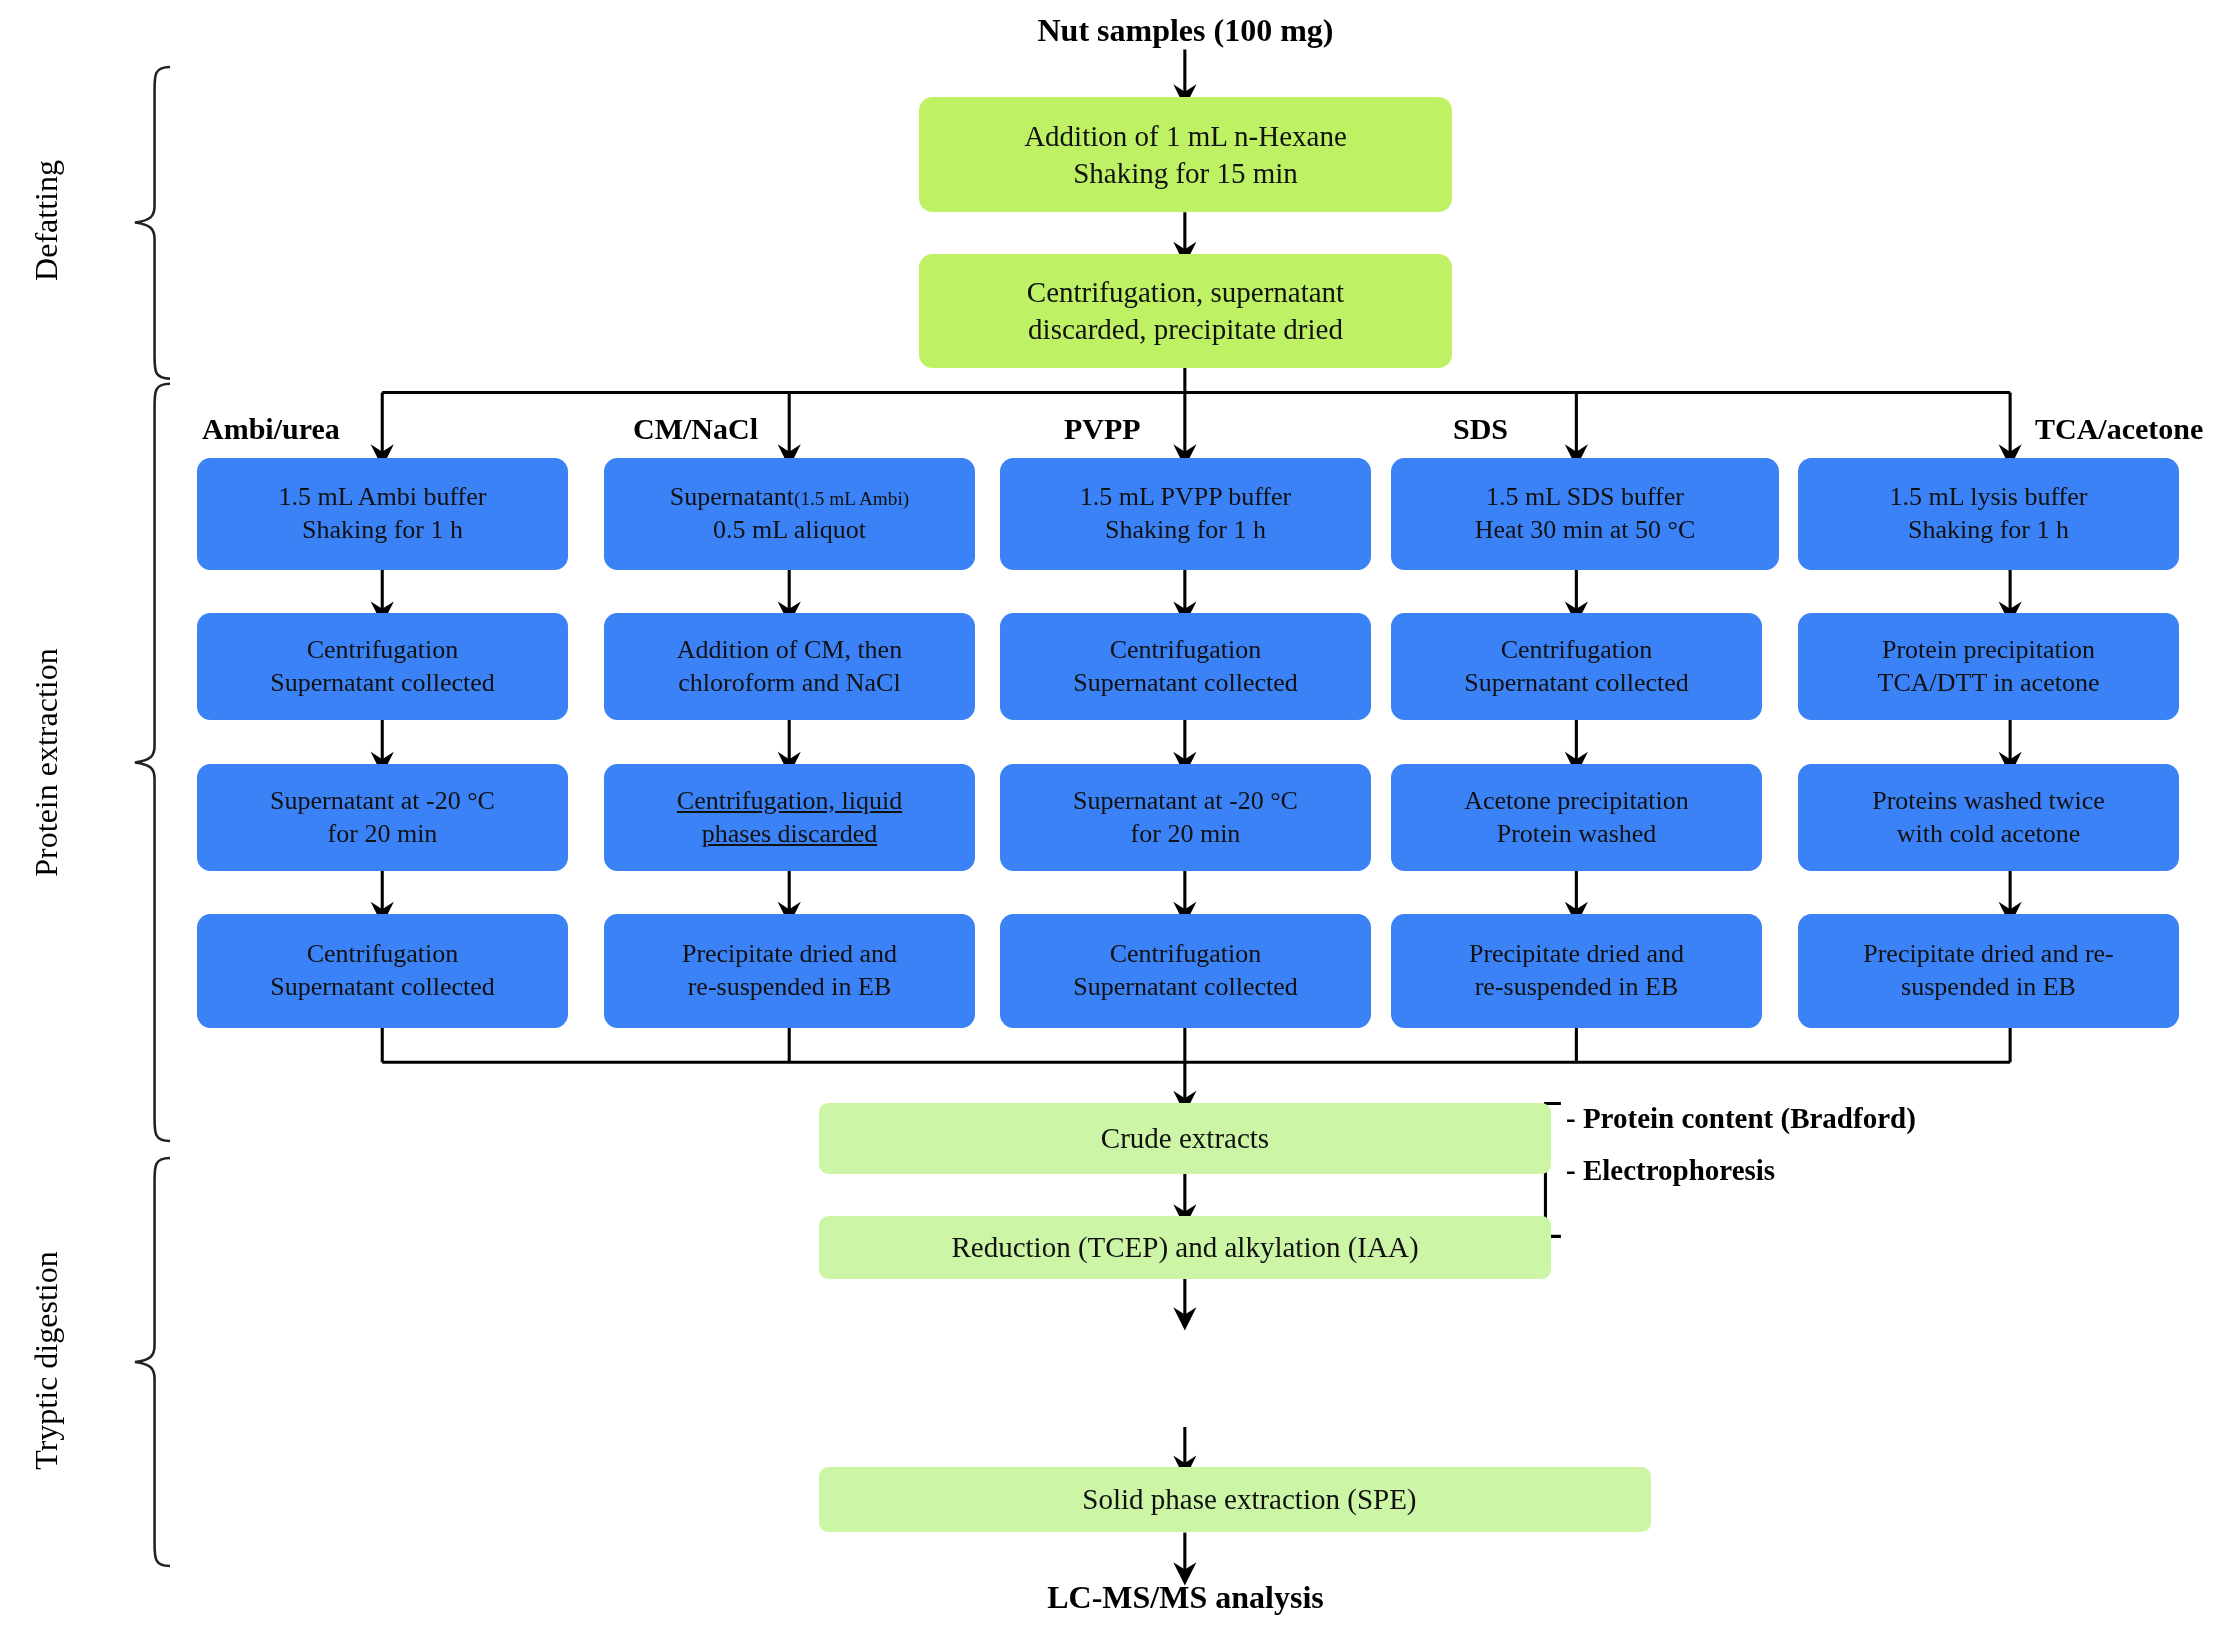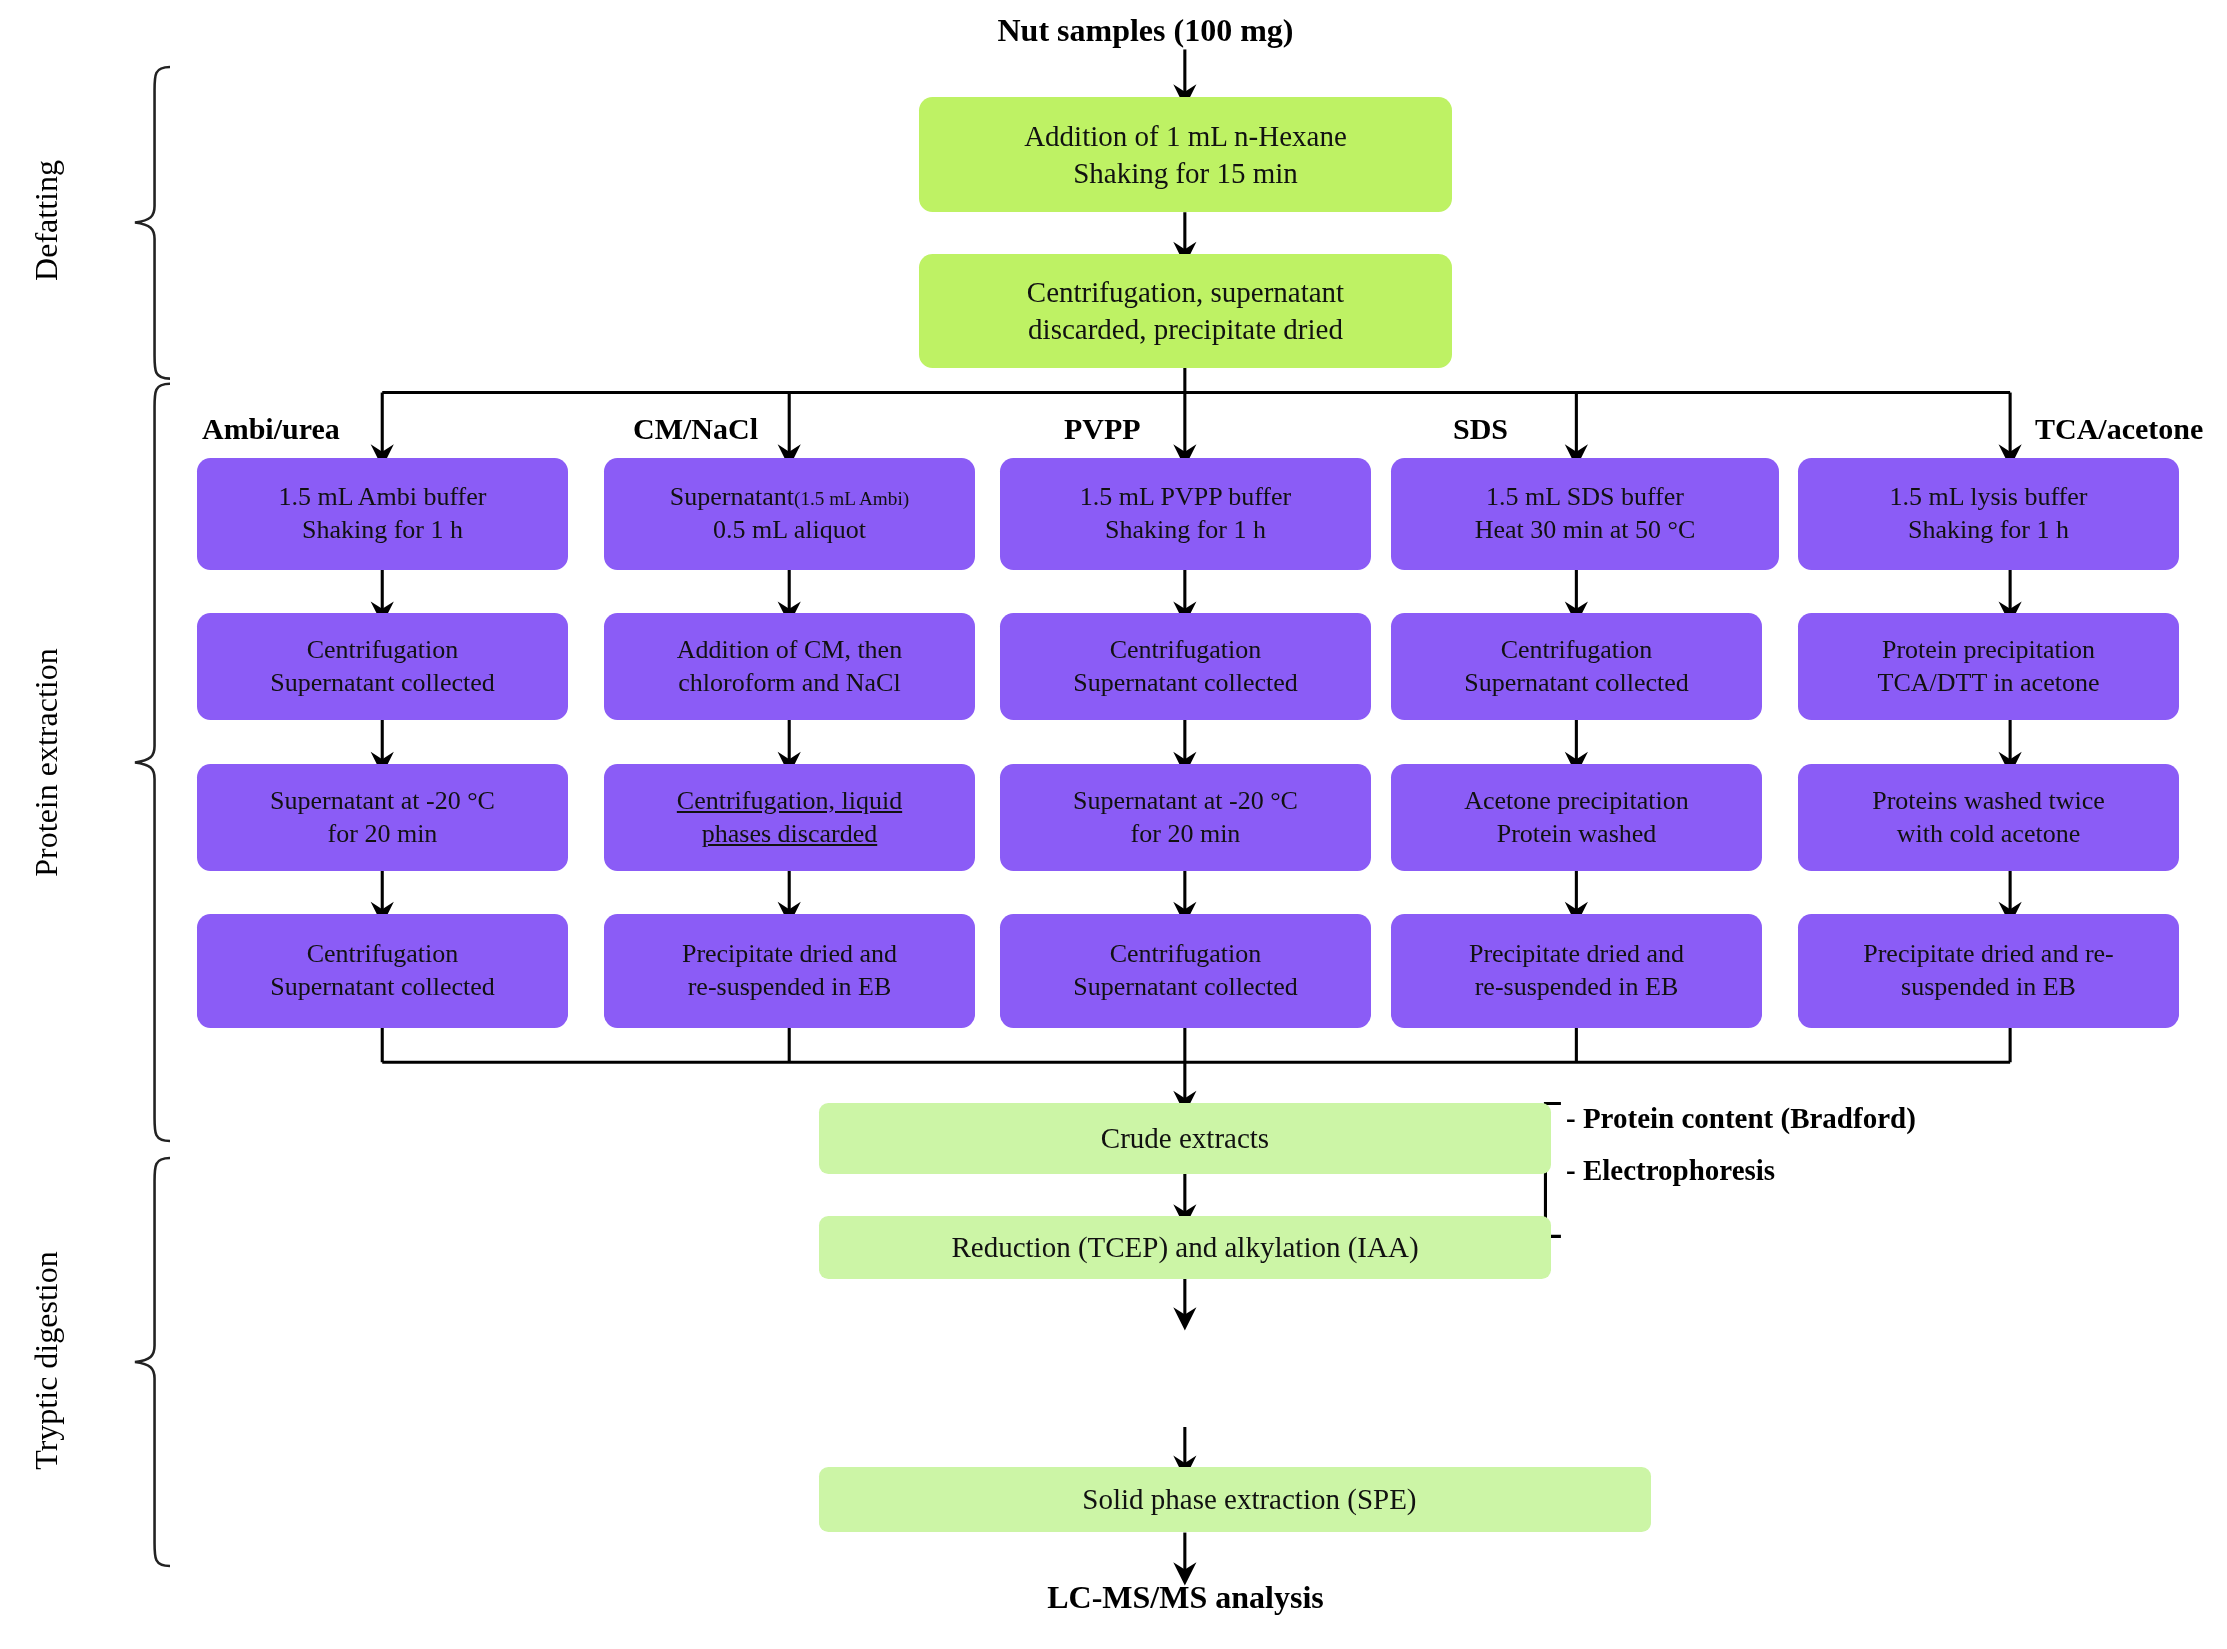--- a/index.html
+++ b/index.html
@@ -27,21 +27,21 @@
     display: flex;
     align-items: center;
     justify-content: center;
     text-align: center;
     border-radius: 13.4px;
     line-height: 1.26;
     padding: 3.1px 5.2px;
     color: #111;
   }
   .node-orange { background: #bef264; }
-  .node-blue   { background: #8b5cf6; }
+  .node-blue   { background: #3b82f6; }
   .node-green  { background: #CCF5A6; }
 
   .node .txt { display: block; width: 100%; }
 
   
   .plain-label {
     position: absolute;
     font-weight: bold;
     white-space: nowrap;
   }
@@ -161,21 +161,21 @@
   <div class="stage-label" style="left:-31px; top:202px; width:155px; font-size:32px;">
     <span>Defatting</span>
   </div>
   <div class="stage-label" style="left:-80px; top:744px; width:252px; font-size:32px;">
     <span>Protein extraction</span>
   </div>
   <div class="stage-label" style="left:-72px; top:1342px; width:237px; font-size:32px;">
     <span>Tryptic digestion</span>
   </div>
 
-  <div class="plain-label" style="left:960px; top:12.4px; width:371px; text-align:center; font-size:32px;">
+  <div class="plain-label" style="left:1000px; top:12.4px; width:371px; text-align:center; font-size:32px;">
     <span>Nut samples (100 mg)</span>
   </div>
 
   <div class="node node-orange" style="left:919px; top:97px; width:533px; height:115px; font-size:29px;">
     <span class="txt">
       <span>Addition of 1 mL n-Hexane</span><br>
       <span>Shaking for 15 min</span>
     </span>
   </div>
 

